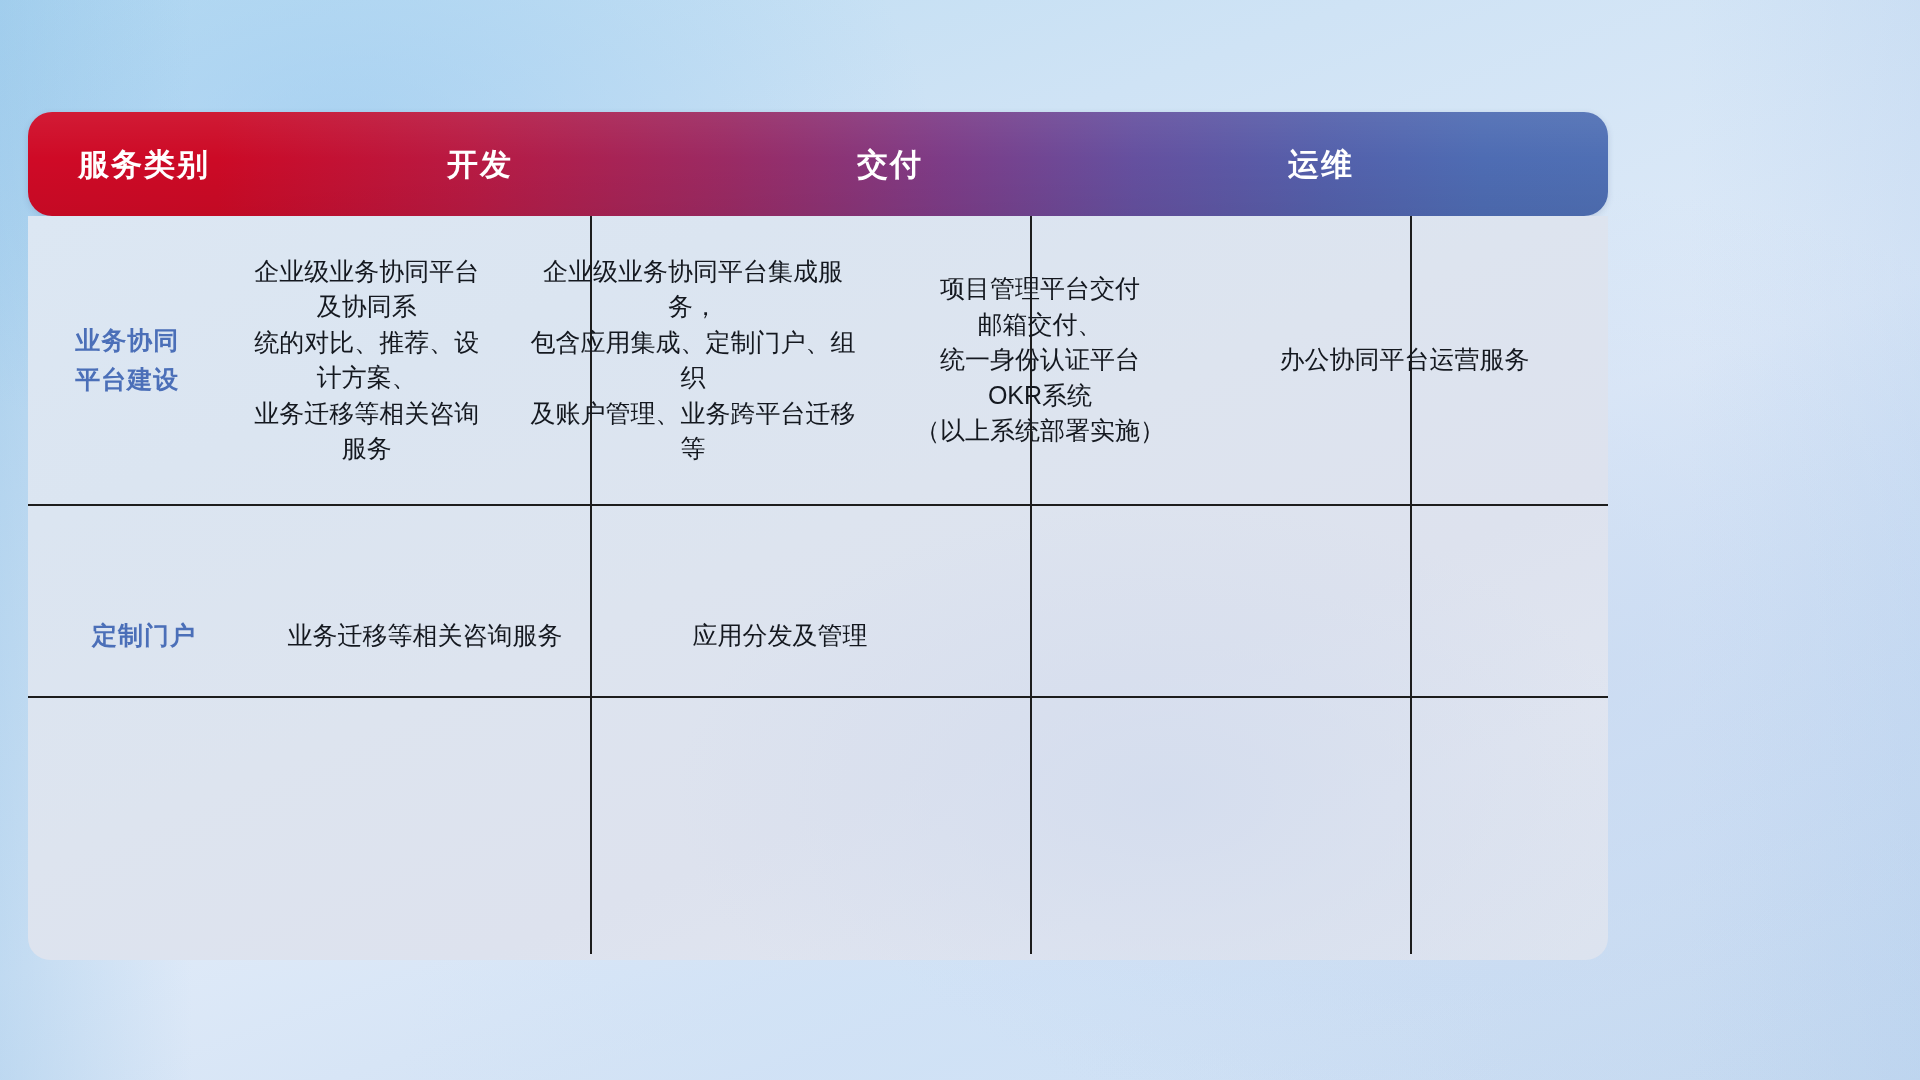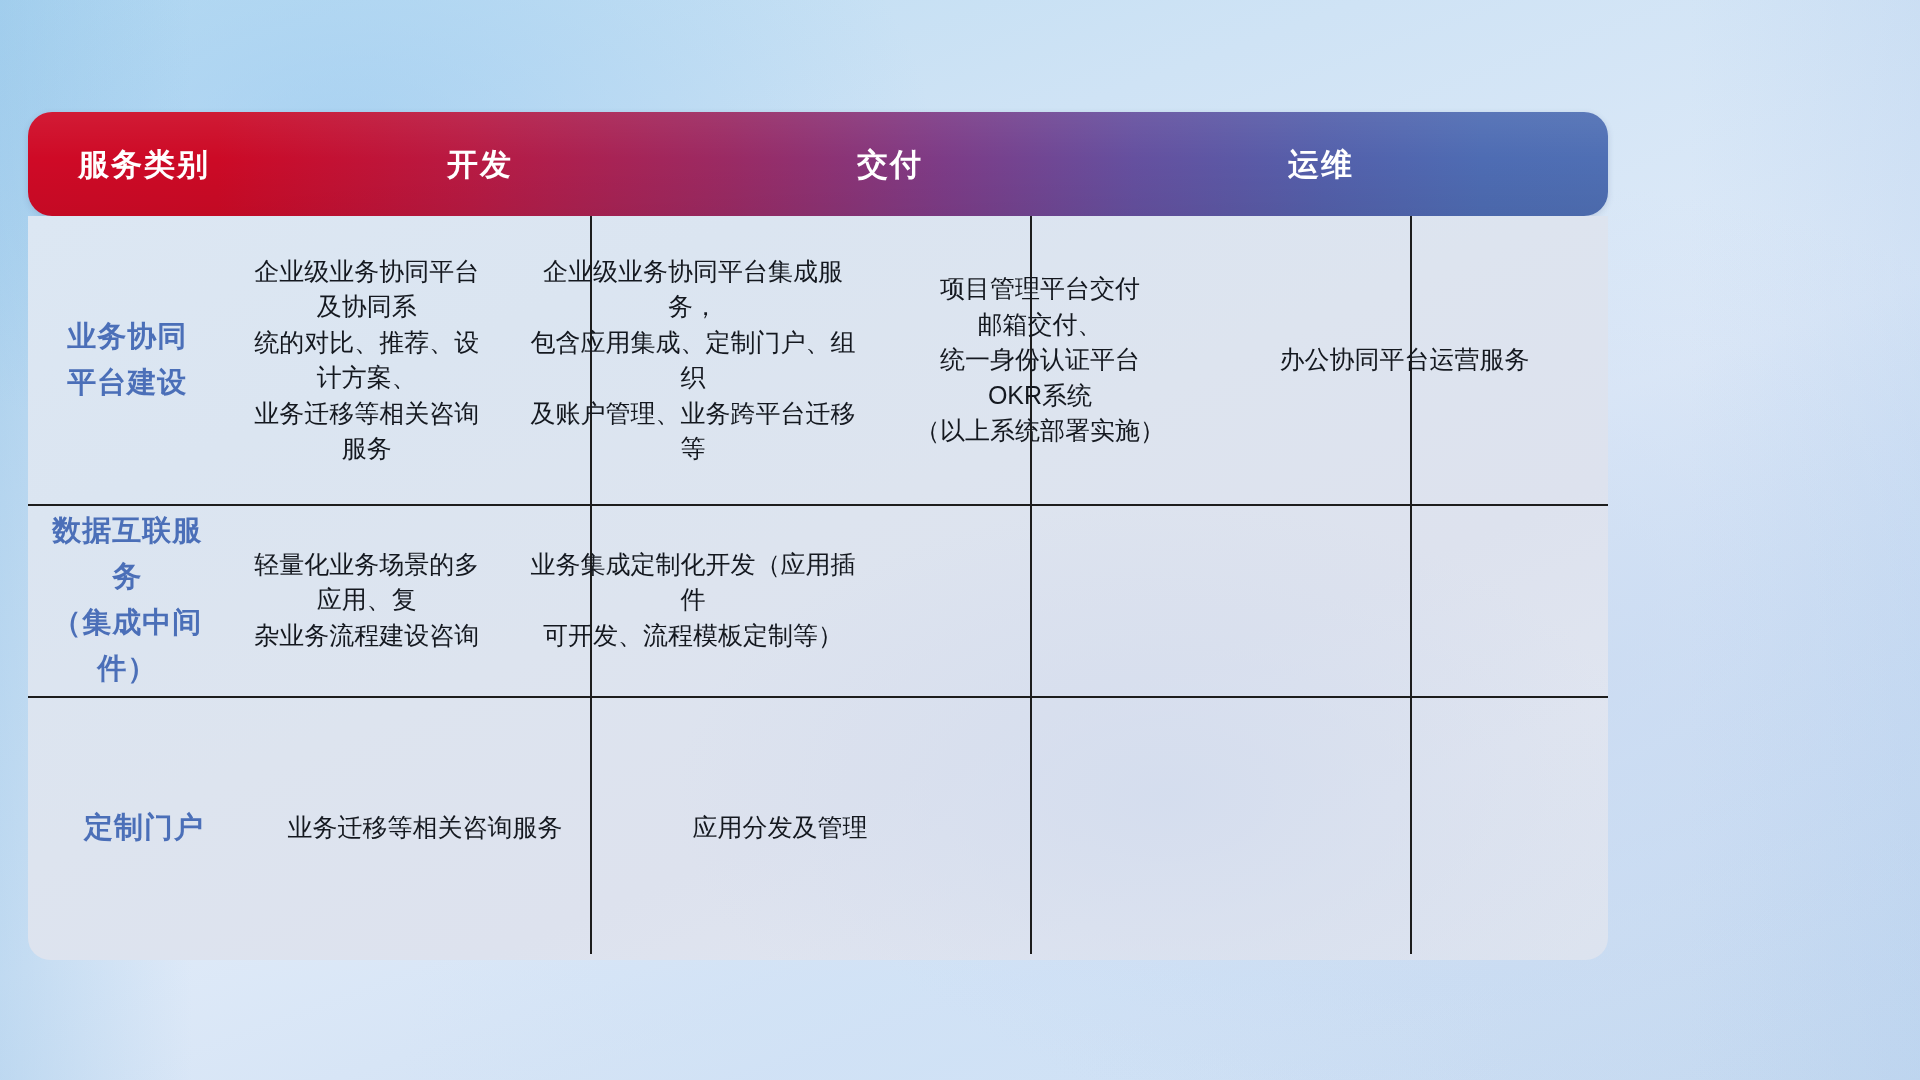--- a/index.html
+++ b/index.html
@@ -123,21 +123,21 @@
     text-align: center;
     color: #14181f;
     font-size: 25px;
     line-height: 1.42;
     white-space: pre-line;
   }
 
   .cell-label {
     color: #4b6fb8;
     font-weight: bold;
-    font-size: 29px;
+    font-size: 25px;
     line-height: 1.58;
     letter-spacing: 1px;
   }
 
   
   .c0 { width: 232px; }
   .c1 { width: 330px; }
   .c2 { width: 440px; }
   .c3 { width: 380px; }
   .c4 { width: 482px; }
@@ -183,30 +183,20 @@
 包含应用集成、定制门户、组织
 及账户管理、业务跨平台迁移等</div>
         <div class="cell c3">项目管理平台交付
 邮箱交付、
 统一身份认证平台
 OKR系统
 （以上系统部署实施）</div>
         <div class="cell c4">办公协同平台运营服务</div>
       </div>
 
-      <div class="row row-2">
-        <div class="cell c0 cell-label">数据互联服务
-（集成中间件）</div>
-        <div class="cell c1">轻量化业务场景的多应用、复
-杂业务流程建设咨询</div>
-        <div class="cell c2">业务集成定制化开发（应用插件
-可开发、流程模板定制等）</div>
-        <div class="cell c3"></div>
-        <div class="cell c4"></div>
-      </div>
 
       <div class="row row-3">
         <div class="cell c0 cell-label">定制门户</div>
         <div class="cell c1">业务迁移等相关咨询服务</div>
         <div class="cell c3">应用分发及管理</div>
         <div class="cell c4"></div>
       </div>
 
     </div>
   </div>

